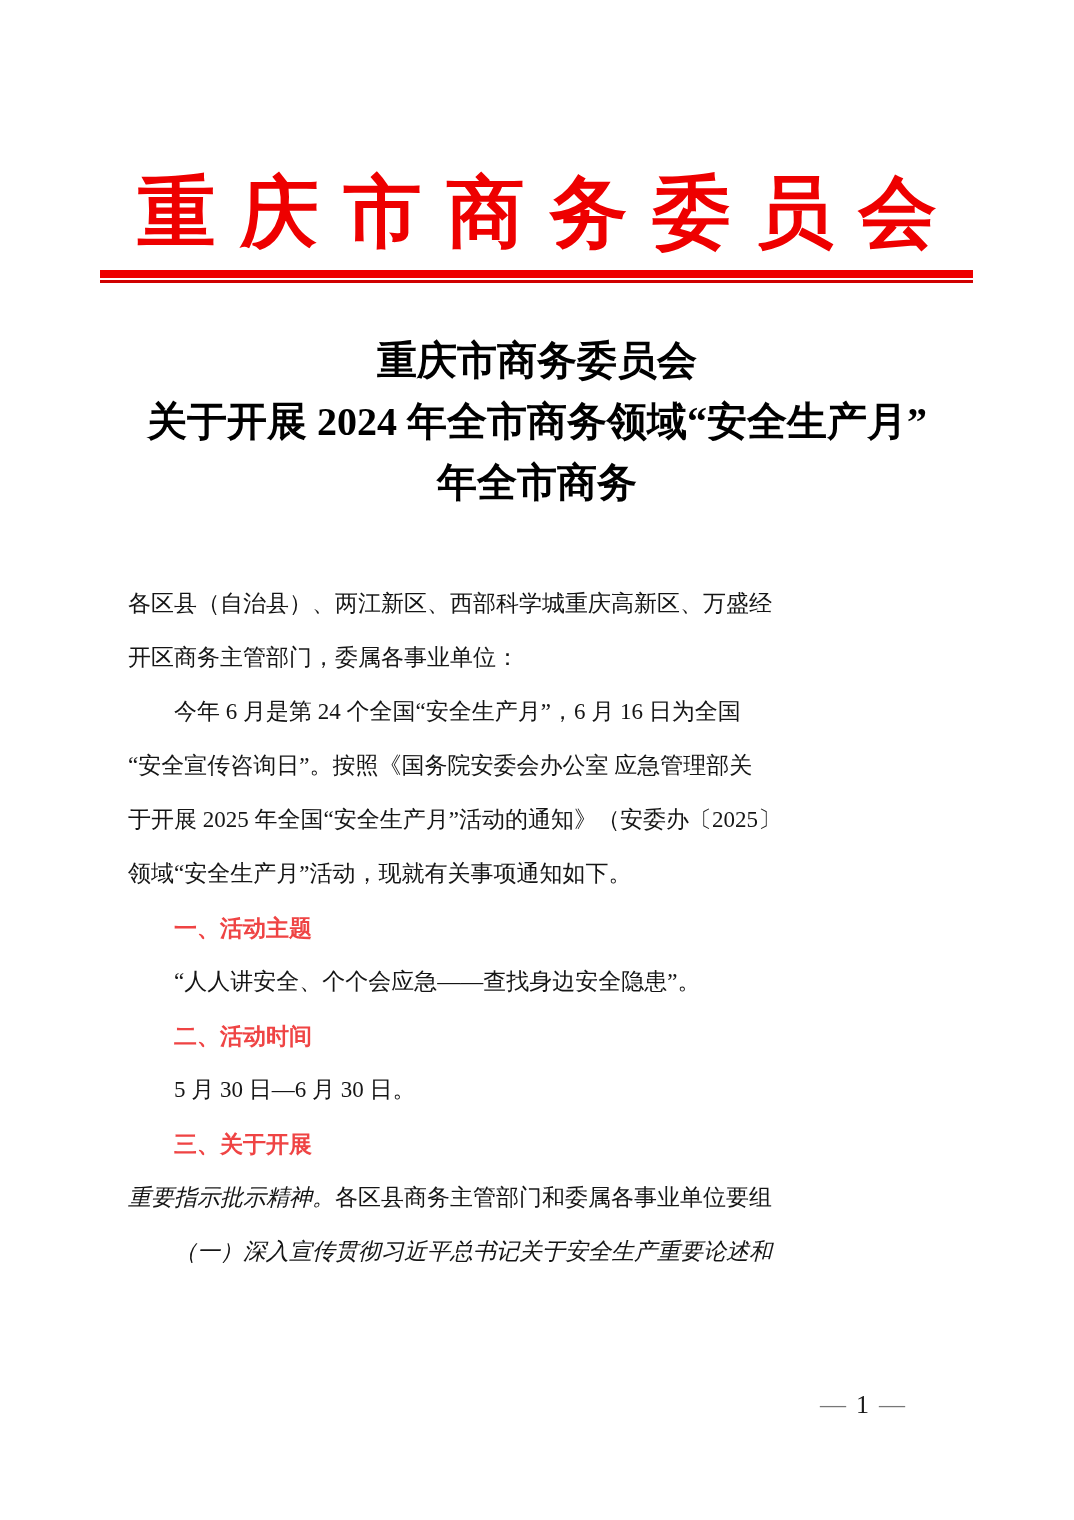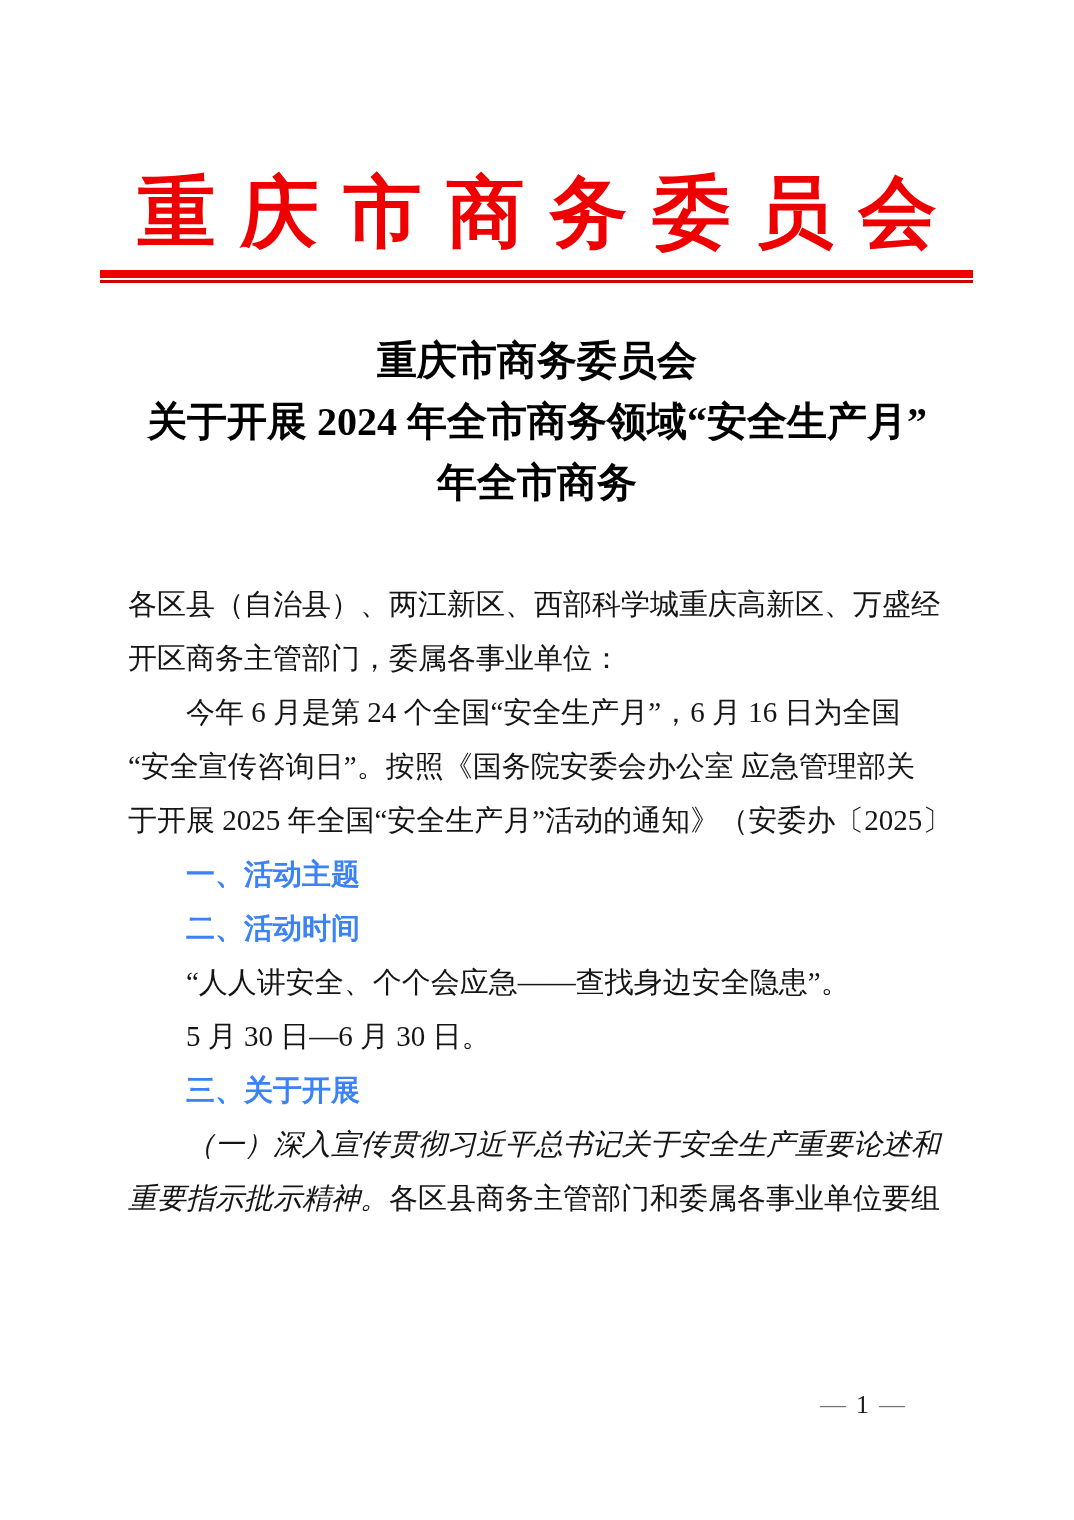--- a/index.html
+++ b/index.html
@@ -54,33 +54,33 @@
     color: #000000;
     white-space: nowrap;
   }
 
   
   .body-text {
     position: absolute;
     left: 128px;
     top: 561px;
     width: 812px;
-    font-size: 29px;
+    font-size: 23px;
     color: #151515;
   }
   .line {
     line-height: 54px;
     height: 54px;
     white-space: nowrap;
   }
   .indent { text-indent: 2em; }
   .heading {
     font-family: "Liberation Sans", "DejaVu Sans", sans-serif;
     font-weight: bold;
-    color: #3b82f6;
+    color: #ef4444;
   }
   .kai { font-style: italic; }
 
   
   .page-number {
     position: absolute;
     left: 820px;
     top: 1374px;
     font-size: 26px;
     white-space: nowrap;
@@ -106,28 +106,29 @@
     <div>关于开展 2024 年全市商务领域“安全生产月”</div>
     <div>年全市商务</div>
   </div>
 
   <div class="body-text">
     <div class="line">各区县（自治县）、两江新区、西部科学城重庆高新区、万盛经</div>
     <div class="line">开区商务主管部门，委属各事业单位：</div>
     <div class="line indent">今年 6 月是第 24 个全国“安全生产月”，6 月 16 日为全国</div>
     <div class="line">“安全宣传咨询日”。按照《国务院安委会办公室 应急管理部关</div>
     <div class="line">于开展 2025 年全国“安全生产月”活动的通知》（安委办〔2025〕</div>
+    <div class="line">领域“安全生产月”活动，现就有关事项通知如下。</div>
     <div class="line indent heading">一、活动主题</div>
+    <div class="line indent">“人人讲安全、个个会应急——查找身边安全隐患”。</div>
     <div class="line indent heading">二、活动时间</div>
-    <div class="line indent">“人人讲安全、个个会应急——查找身边安全隐患”。</div>
     <div class="line indent">5 月 30 日—6 月 30 日。</div>
     <div class="line indent heading">三、关于开展</div>
-    <div class="line indent kai">（一）深入宣传贯彻习近平总书记关于安全生产重要论述和</div>
     <div class="line">
       <span class="kai">重要指示批示精神。</span><span>各区县商务主管部门和委属各事业单位要组</span>
     </div>
+    <div class="line indent kai">（一）深入宣传贯彻习近平总书记关于安全生产重要论述和</div>
   </div>
 
   <div class="page-number">
     <span class="dash">—</span><span class="num">1</span><span class="dash">—</span>
   </div>
 
 </div>
 
 </body></html>

